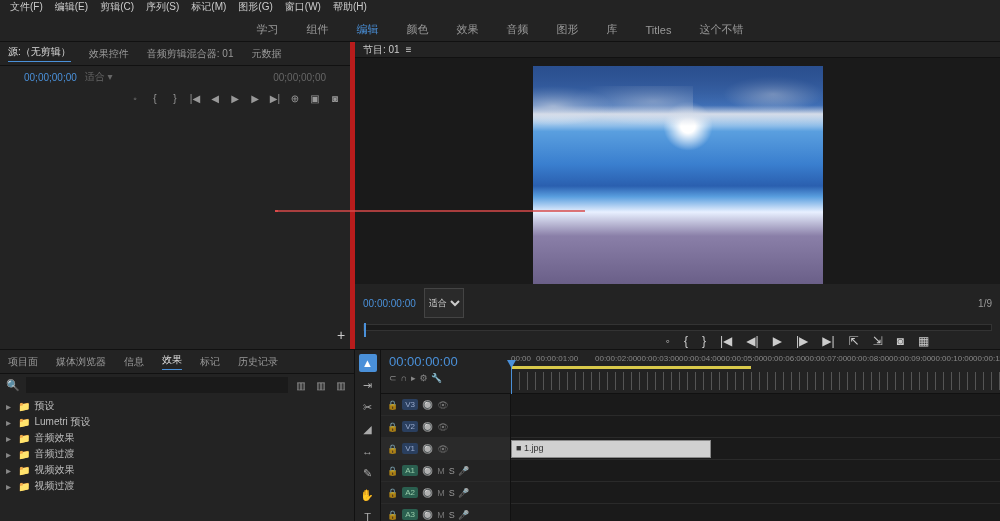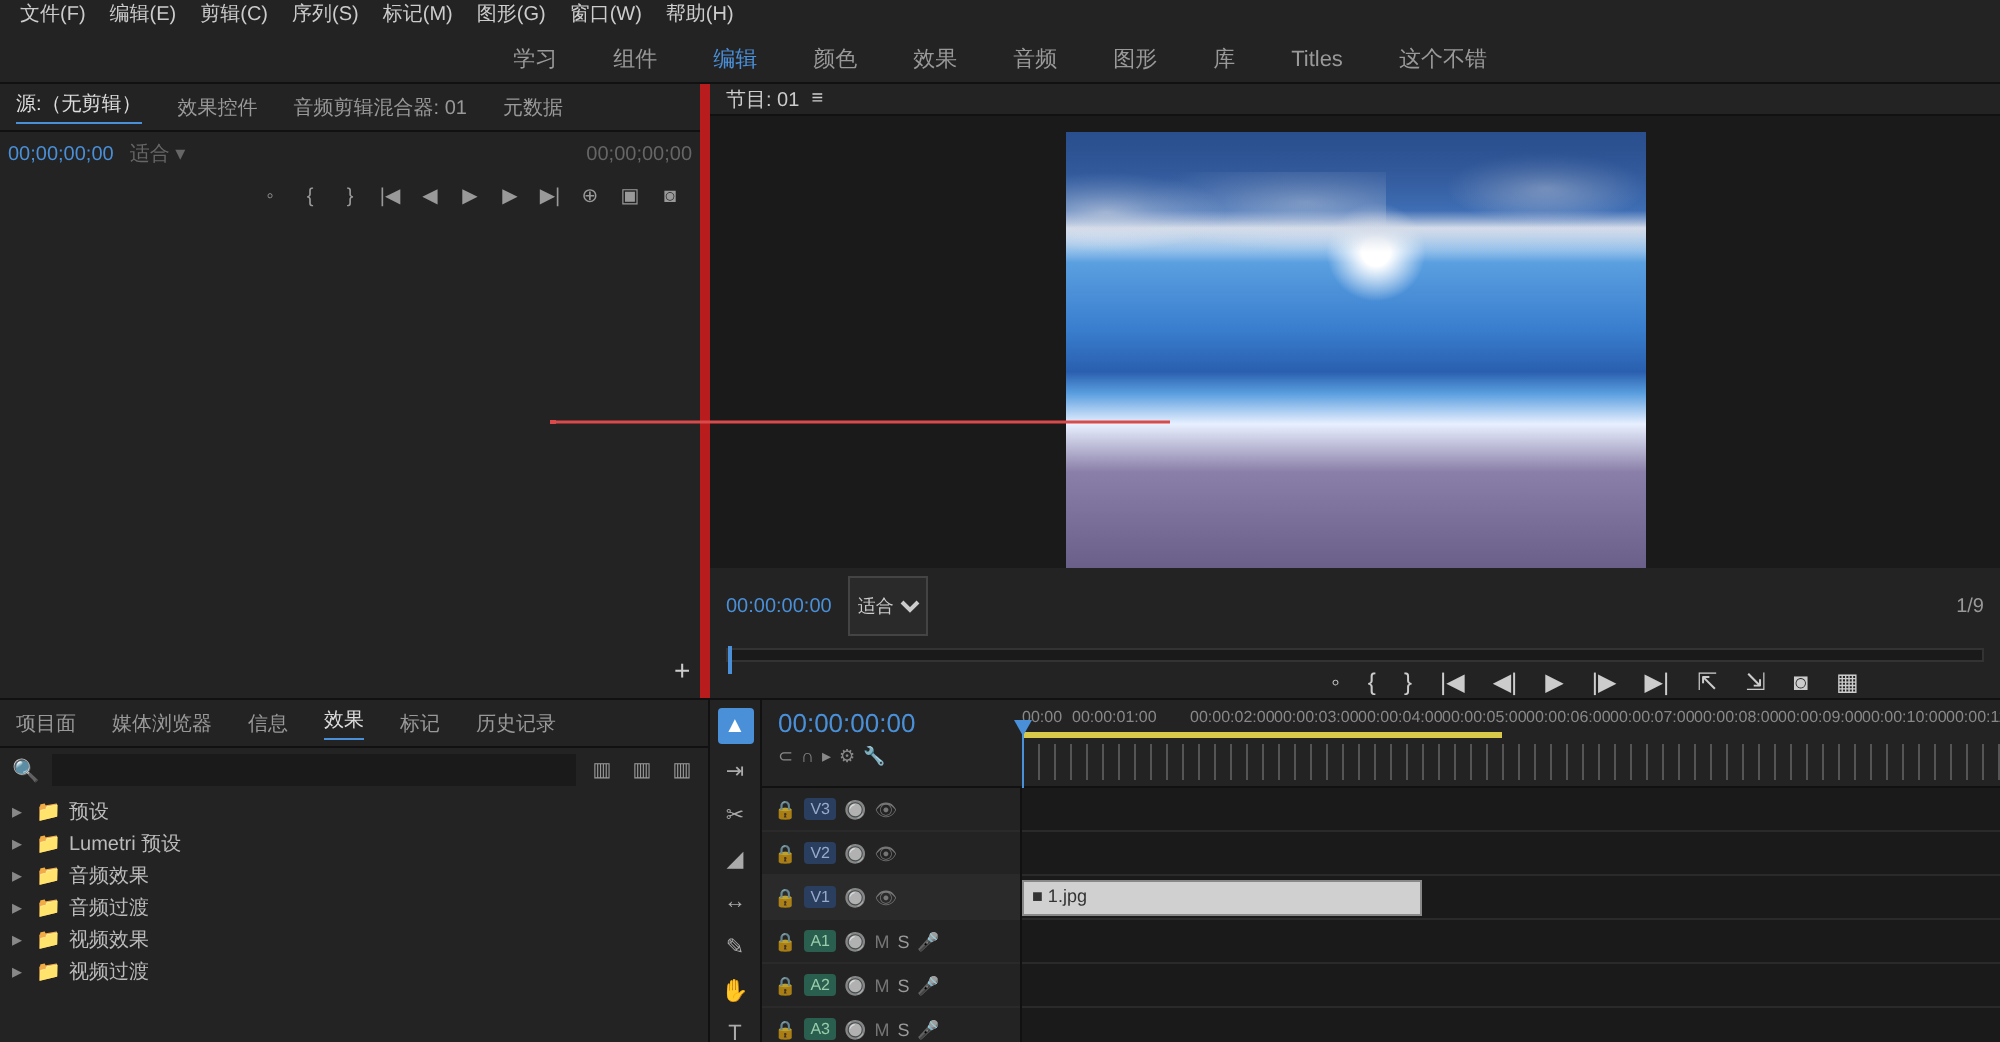--- a/index.html
+++ b/index.html
@@ -9,21 +9,21 @@
 .workspace-tabs{height:24px;background:#232323;display:flex;align-items:center;justify-content:center;gap:0;font-size:11px;border-bottom:1px solid #111}
 .workspace-tabs span{padding:4px 14px;cursor:pointer;color:#999}
 .workspace-tabs span.active{color:#4a90d9}
 .main{display:flex;height:307px}
 .left-panel{width:355px;background:#232323;display:flex;flex-direction:column;border-right:5px solid #b91c1c}
 .panel-tabs{height:24px;display:flex;align-items:center;padding:0 8px;gap:18px;font-size:10px;color:#999;border-bottom:1px solid #111}
 .panel-tabs .tab{cursor:pointer}
 .panel-tabs .tab.active{color:#ddd;border-bottom:1px solid #4a90d9;padding-bottom:2px}
 .panel-body{flex:1;background:#1e1e1e;position:relative}
 .annotation{position:absolute;top:125px;left:140px;color:#d94a4a;font-size:14px}
-.src-footer{height:22px;display:flex;align-items:center;padding:0 4px;font-size:10px;color:#4a90d9;gap:8px}
+.src-footer{height:22px;display:flex;align-items:center;padding:0 24px;font-size:10px;color:#4a90d9;gap:8px}
 .src-footer .dim{color:#666}
 .src-tools{height:20px;display:flex;align-items:center;justify-content:flex-end;padding:0 8px;gap:6px}
 .icon{width:14px;height:14px;display:inline-flex;align-items:center;justify-content:center;color:#999;font-size:10px}
 .right-panel{flex:1;background:#232323;display:flex;flex-direction:column}
 .program-header{height:24px;display:flex;align-items:center;padding:0 8px;font-size:10px;color:#ccc;border-bottom:1px solid #111}
 .program-body{flex:1;background:#1a1a1a;position:relative;display:flex;align-items:flex-start;justify-content:center;padding-top:8px}
 .video-frame{width:290px;height:218px;background:linear-gradient(to bottom,#3a5f9f 0%,#4a7fc9 18%,#fff 22%,#5a9fdf 30%,#3a7fcf 45%,#2a5faf 55%,#5a9fdf 60%,#e8f0ff 67%,#8a7fa8 78%,#6a5f88 100%);position:relative;overflow:hidden}
 .video-frame::before{content:"";position:absolute;top:35px;left:130px;width:50px;height:50px;background:radial-gradient(circle,#fff 0%,#fff 20%,rgba(255,255,255,0.4) 50%,transparent 70%);border-radius:50%}
 .video-frame::after{content:"";position:absolute;top:0;left:0;right:0;height:60px;background:linear-gradient(to bottom,#2a4f8f,transparent)}
 .clouds{position:absolute;top:20px;left:-20px;width:180px;height:40px;background:radial-gradient(ellipse 60px 20px at 40px 20px,rgba(255,255,255,0.8),transparent),radial-gradient(ellipse 80px 25px at 140px 15px,rgba(255,255,255,0.6),transparent)}

